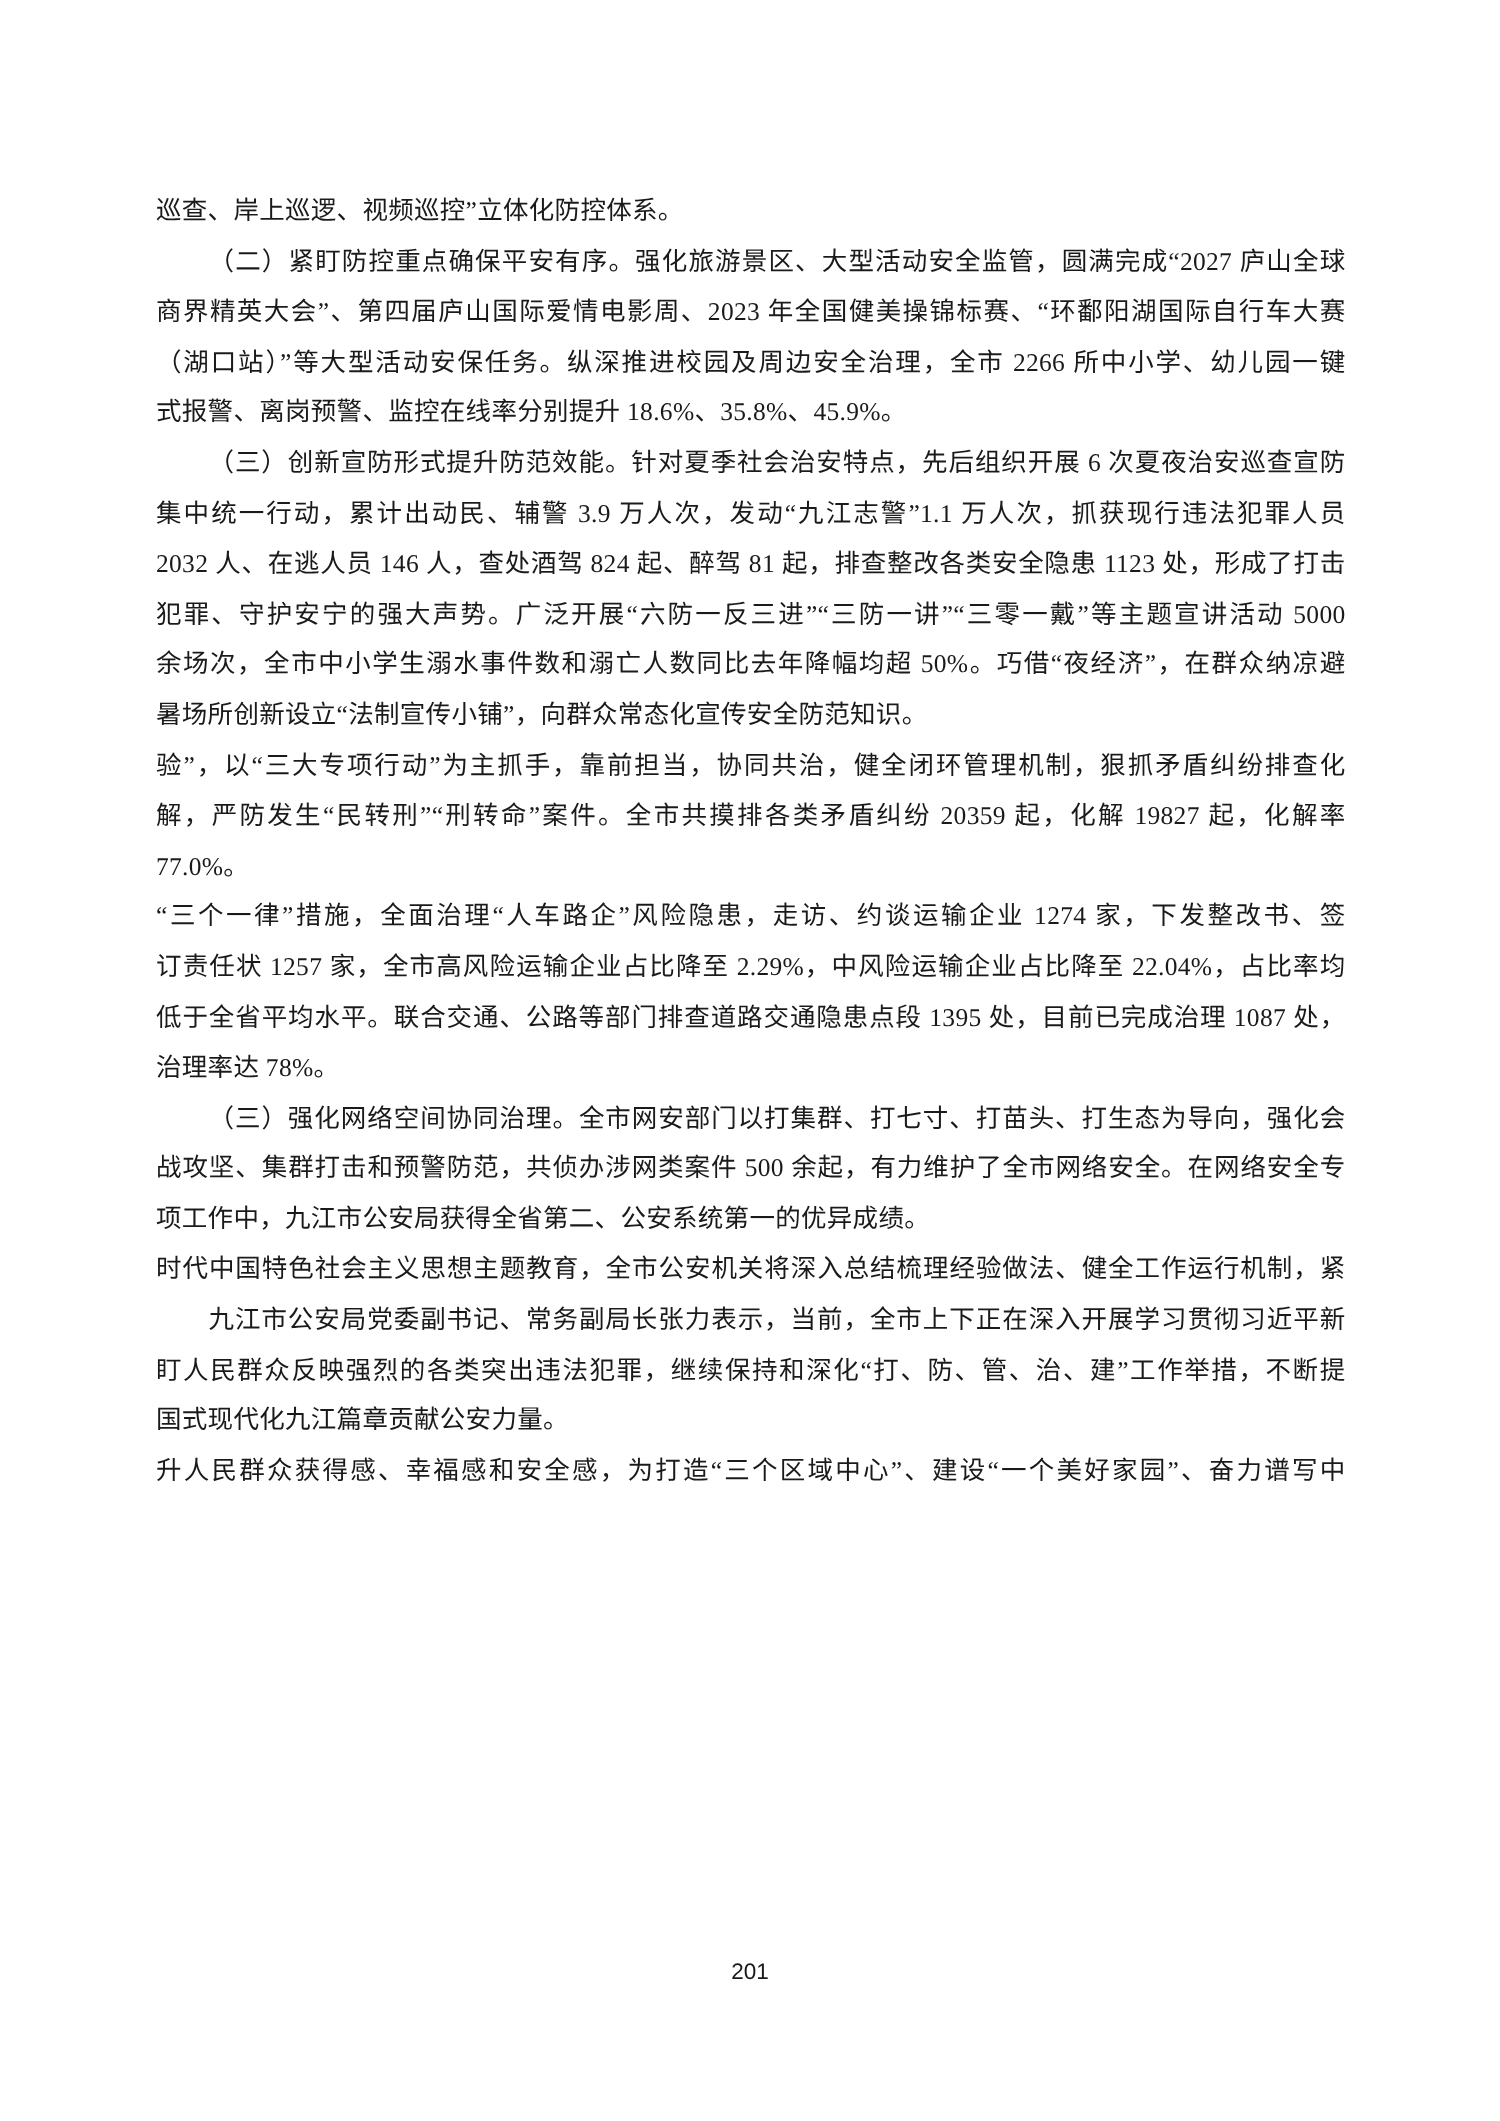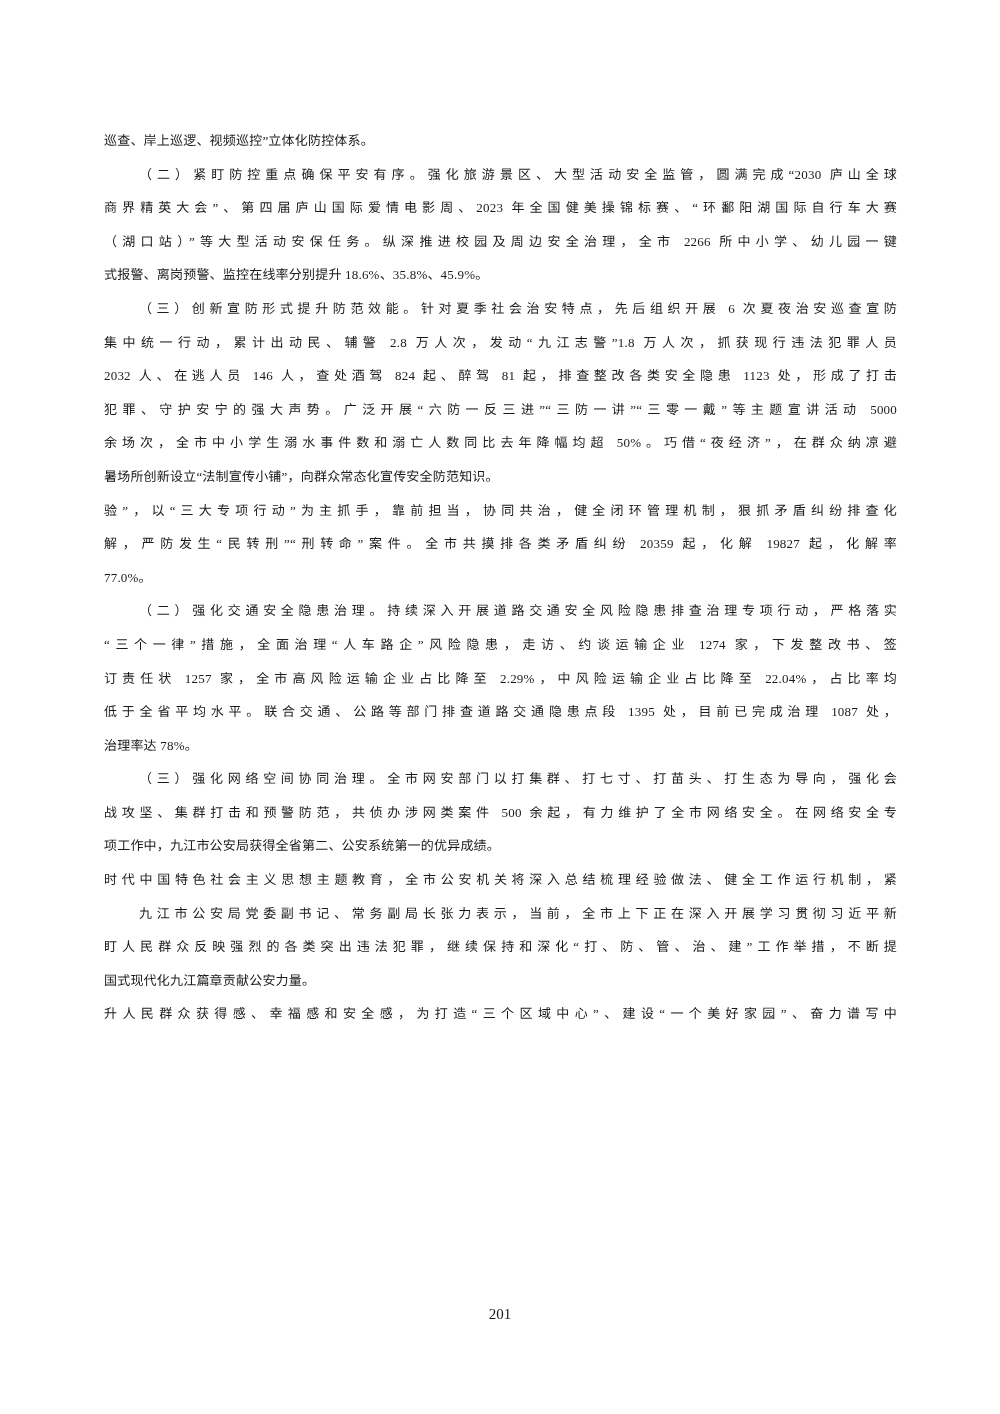--- a/index.html
+++ b/index.html
@@ -14,21 +14,21 @@
     margin: 0 auto;
     background: #ffffff;
     overflow: hidden;
     font-family: "Liberation Serif", "DejaVu Serif", serif;
   }
   .doc-body {
     position: absolute;
     left: 104px;
     top: 124px;
     width: 793px;
-    font-size: 13px;
+    font-size: 17px;
     line-height: 33.6px;
     color: #1a1a1a;
     letter-spacing: 0.2px;
   }
   .line {
     text-align: justify;
     text-align-last: justify;
     text-justify: inter-character;
     white-space: normal;
   }
@@ -39,43 +39,42 @@
     text-align-last: left;
   }
   .page-number {
     position: absolute;
     left: 0;
     top: 1306px;
     width: 100%;
     text-align: center;
     font-size: 15px;
     color: #1a1a1a;
-    font-family: Liberation Serif, serif;
+    font-family: Liberation Sans, sans-serif;
   }
 </style>
 </head>
 <body>
 
 <div class="page">
   <div class="doc-body" id="doc-body">
       <div class="line end">巡查、岸上巡逻、视频巡控”立体化防控体系。</div>
-      <div class="line indent">（二）紧盯防控重点确保平安有序。强化旅游景区、大型活动安全监管，圆满完成“2030 庐山全球</div>
+      <div class="line indent">（二）紧盯防控重点确保平安有序。强化旅游景区、大型活动安全监管，圆满完成“2027 庐山全球</div>
       <div class="line">商界精英大会”、第四届庐山国际爱情电影周、2023 年全国健美操锦标赛、“环鄱阳湖国际自行车大赛</div>
       <div class="line">（湖口站）”等大型活动安保任务。纵深推进校园及周边安全治理，全市 2266 所中小学、幼儿园一键</div>
       <div class="line end">式报警、离岗预警、监控在线率分别提升 18.6%、35.8%、45.9%。</div>
       <div class="line indent">（三）创新宣防形式提升防范效能。针对夏季社会治安特点，先后组织开展 6 次夏夜治安巡查宣防</div>
-      <div class="line">集中统一行动，累计出动民、辅警 2.8 万人次，发动“九江志警”1.8 万人次，抓获现行违法犯罪人员</div>
+      <div class="line">集中统一行动，累计出动民、辅警 3.9 万人次，发动“九江志警”1.1 万人次，抓获现行违法犯罪人员</div>
       <div class="line">2032 人、在逃人员 146 人，查处酒驾 824 起、醉驾 81 起，排查整改各类安全隐患 1123 处，形成了打击</div>
       <div class="line">犯罪、守护安宁的强大声势。广泛开展“六防一反三进”“三防一讲”“三零一戴”等主题宣讲活动 5000</div>
       <div class="line">余场次，全市中小学生溺水事件数和溺亡人数同比去年降幅均超 50%。巧借“夜经济”，在群众纳凉避</div>
       <div class="line end">暑场所创新设立“法制宣传小铺”，向群众常态化宣传安全防范知识。</div>
       <div class="line">验”，以“三大专项行动”为主抓手，靠前担当，协同共治，健全闭环管理机制，狠抓矛盾纠纷排查化</div>
       <div class="line">解，严防发生“民转刑”“刑转命”案件。全市共摸排各类矛盾纠纷 20359 起，化解 19827 起，化解率</div>
       <div class="line end">77.0%。</div>
-      <div class="line indent">（二）强化交通安全隐患治理。持续深入开展道路交通安全风险隐患排查治理专项行动，严格落实</div>
       <div class="line">“三个一律”措施，全面治理“人车路企”风险隐患，走访、约谈运输企业 1274 家，下发整改书、签</div>
       <div class="line">订责任状 1257 家，全市高风险运输企业占比降至 2.29%，中风险运输企业占比降至 22.04%，占比率均</div>
       <div class="line">低于全省平均水平。联合交通、公路等部门排查道路交通隐患点段 1395 处，目前已完成治理 1087 处，</div>
       <div class="line end">治理率达 78%。</div>
       <div class="line indent">（三）强化网络空间协同治理。全市网安部门以打集群、打七寸、打苗头、打生态为导向，强化会</div>
       <div class="line">战攻坚、集群打击和预警防范，共侦办涉网类案件 500 余起，有力维护了全市网络安全。在网络安全专</div>
       <div class="line end">项工作中，九江市公安局获得全省第二、公安系统第一的优异成绩。</div>
       <div class="line">时代中国特色社会主义思想主题教育，全市公安机关将深入总结梳理经验做法、健全工作运行机制，紧</div>
       <div class="line indent">九江市公安局党委副书记、常务副局长张力表示，当前，全市上下正在深入开展学习贯彻习近平新</div>
       <div class="line">盯人民群众反映强烈的各类突出违法犯罪，继续保持和深化“打、防、管、治、建”工作举措，不断提</div>

